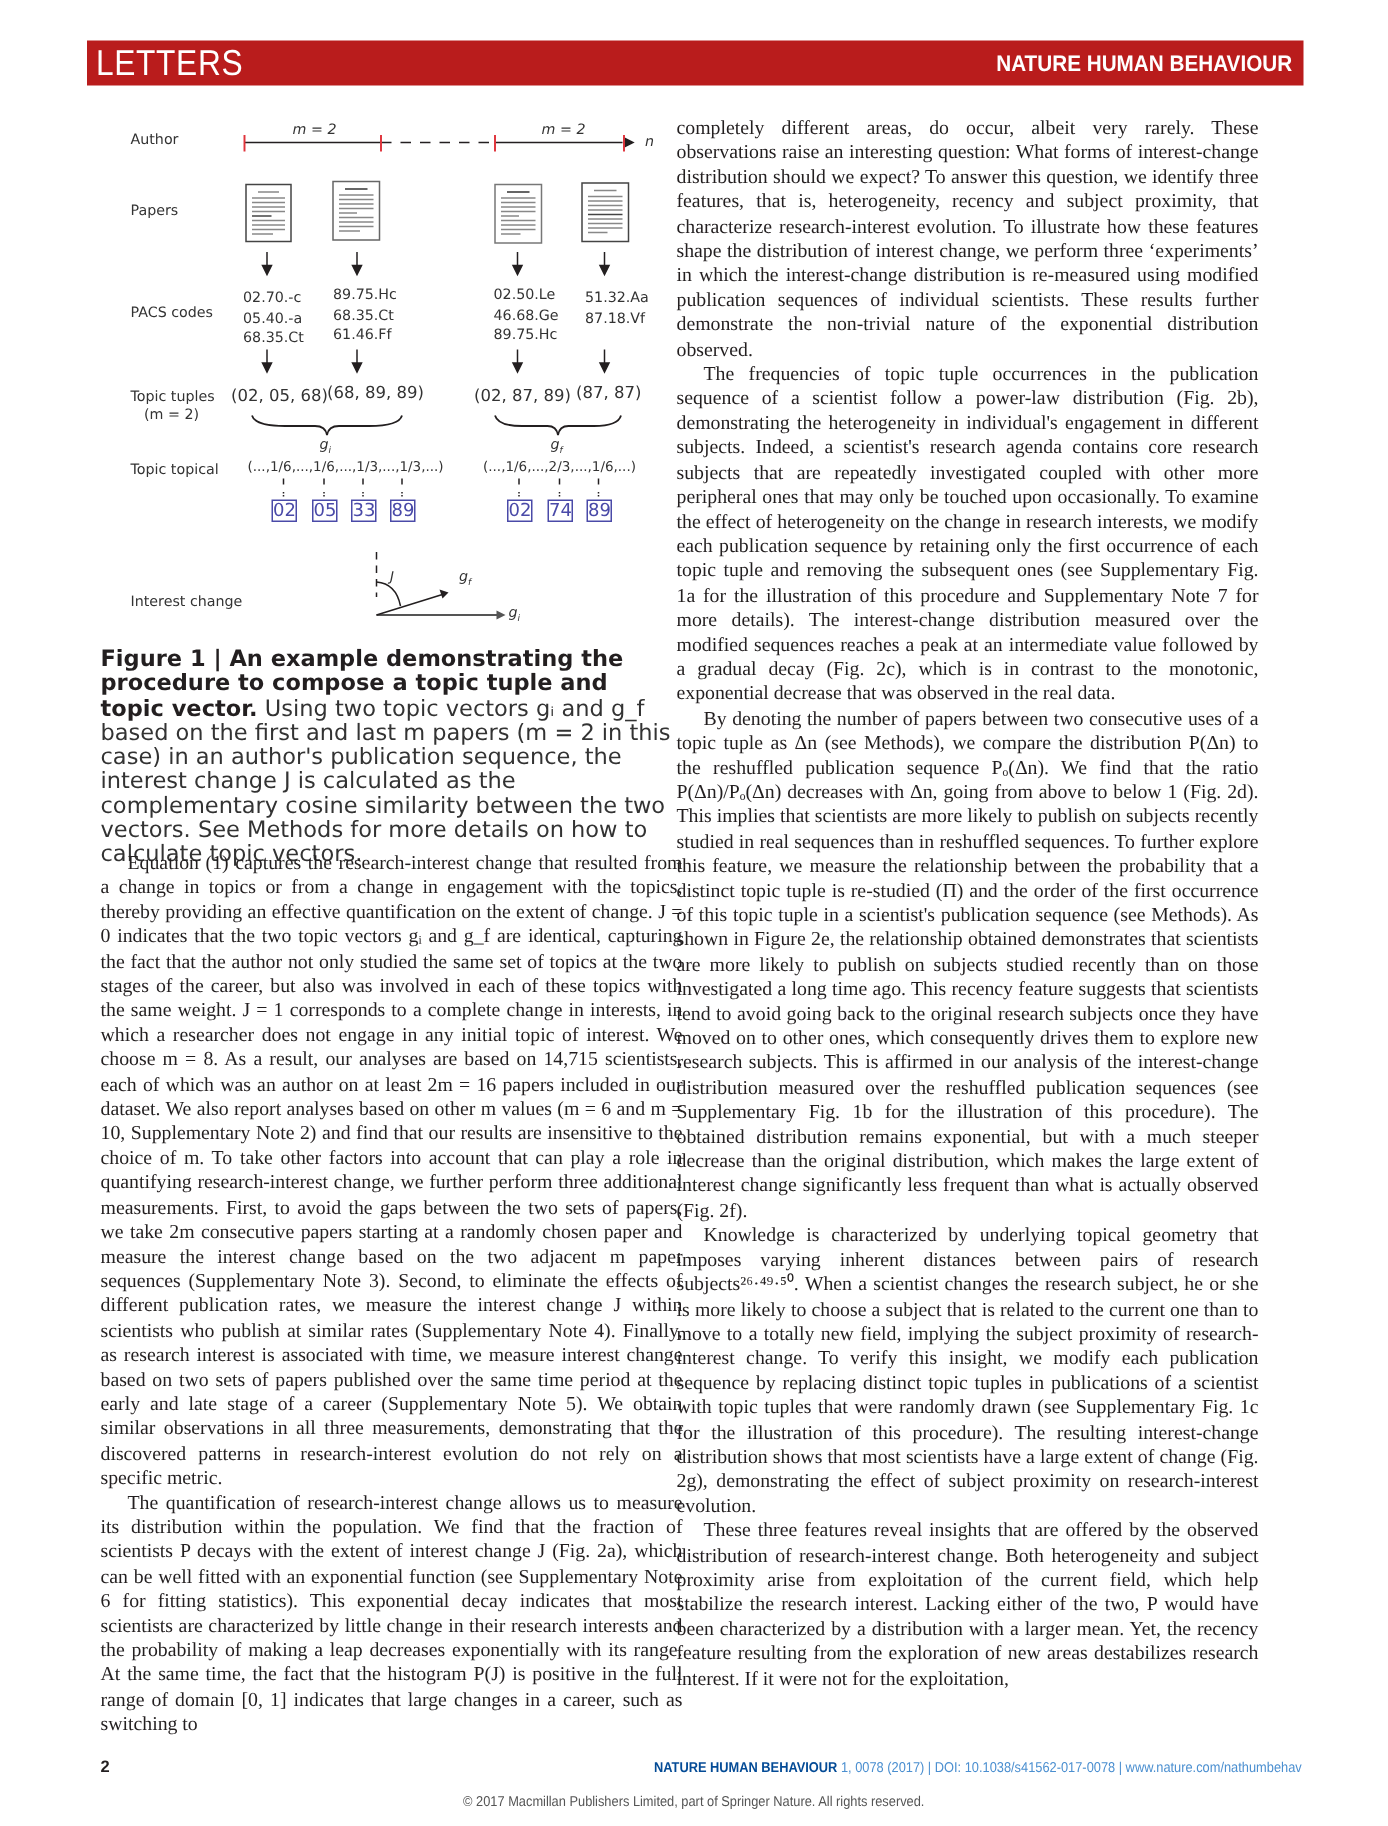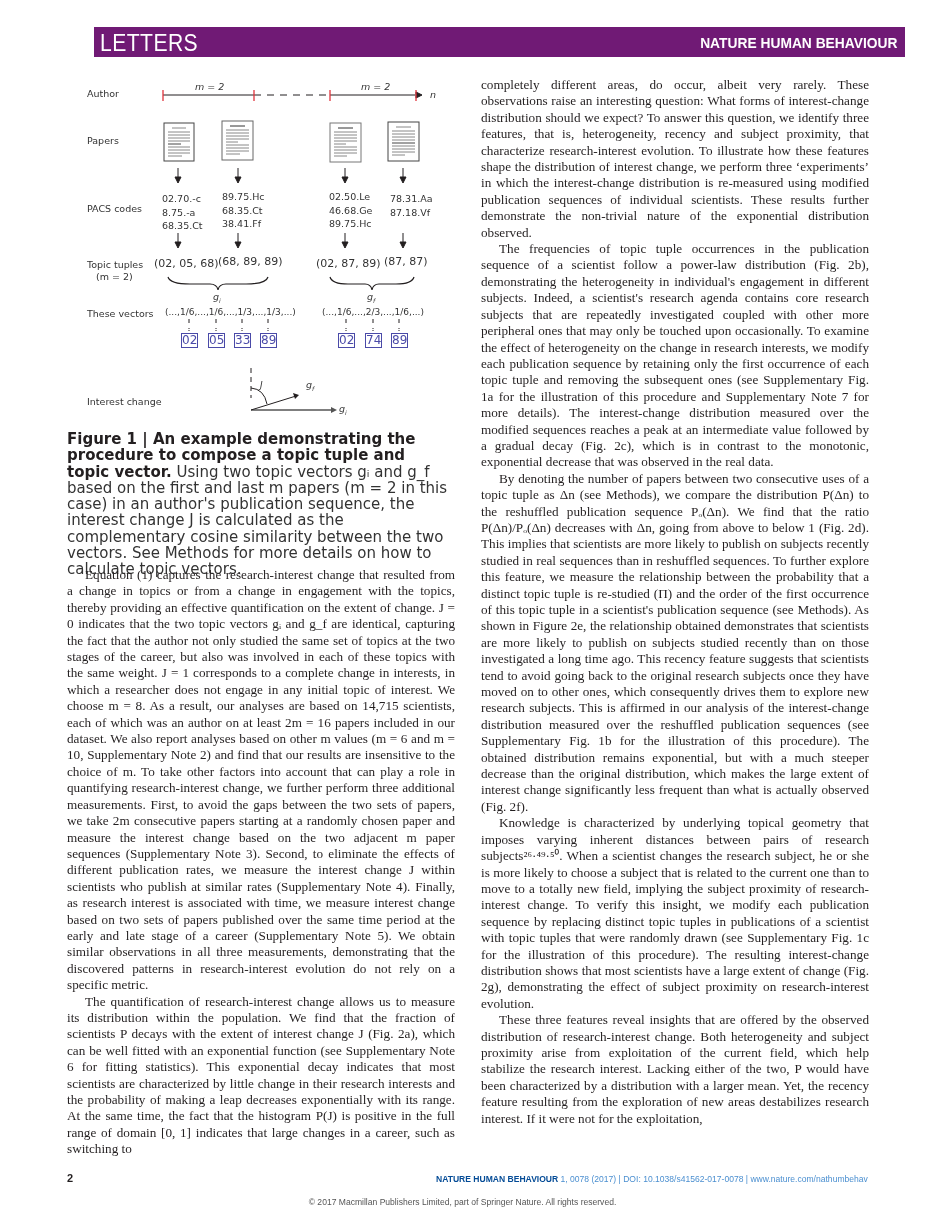--- a/index.html
+++ b/index.html
@@ -1,37 +1,37 @@
 <!DOCTYPE html>
 <html><head>
 <meta charset="utf-8">
 <style>
   html, body { margin:0; padding:0; background:#ffffff; }
   body { width:925px; height:1217px; position:relative; overflow:hidden; color:#231f20; }
-  .header { position:absolute; left:58px; top:27px; width:811px; height:30px; background:#701a75;margin-left:36px; }
+  .header { position:absolute; left:58px; top:27px; width:811px; height:30px; background:#b91c1c; }
   .header .left { position:absolute; left:6px; top:2px; font-family:"Liberation Sans", sans-serif; font-size:24px; color:#fff; letter-spacing:0.5px; transform:scaleX(0.88); transform-origin:left; }
   .header .right { position:absolute; right:8px; top:7px; font-family:"Liberation Sans", sans-serif; font-size:15px; font-weight:bold; color:#fff; transform:scaleX(0.92); transform-origin:right; }
 
   .fig { position:absolute; left:60px; top:72px; width:400px; height:355px; font-family:"DejaVu Sans", sans-serif; }
   .fig .lbl { position:absolute; font-size:9.5px; color:#333; }
   .fig .code { position:absolute; font-size:9.5px; color:#333; line-height:13.5px; text-align:left; }
   .fig .tuple { position:absolute; font-size:11px; color:#333; }
   .fig .vec { position:absolute; font-size:9px; color:#333; }
   .fig .box { position:absolute; width:15px; height:13px; border:1px solid #4a4aa8; color:#4a4aa8; font-size:12px; text-align:center; line-height:13px; }
   .fig .mlab { position:absolute; font-size:9.5px; color:#333; font-style:italic; }
   .fig svg { position:absolute; left:0; top:0; }
 
   .caption { position:absolute; left:67px; top:431px; width:385px; font-family:"DejaVu Sans", sans-serif; font-size:15px; line-height:16.3px; color:#333; }
   .caption b { color:#231f20; }
 
   .col { position:absolute; font-family:"Liberation Serif", serif; font-size:13.2px; line-height:16.4px; text-align:justify; color:#231f20; }
   .col p { margin:0; text-indent:18px; }
   .col p.noindent { text-indent:0; }
   .col1 { left:67px; top:567px; width:388px; }
-  .col2 { left:481px; top:77px; width:388px; }
+  .col2 { left:451px; top:77px; width:388px; }
 
   .footer { position:absolute; left:0; top:1172px; width:925px; font-family:"Liberation Sans", sans-serif; font-size:9.5px; }
   .footer .page { position:absolute; left:67px; top:0; font-weight:bold; color:#231f20; font-size:11px; }
   .footer .cite { position:absolute; right:57px; top:1px; color:#4b8fd0; transform:scaleX(0.9); transform-origin:right; white-space:nowrap; }
   .footer .cite b { color:#044b96; }
   .footer .copy { position:absolute; left:0; width:925px; top:24px; text-align:center; color:#555; transform:scaleX(0.9); }
 </style>
 </head>
 <body>
 
@@ -166,44 +166,44 @@
       <polygon points="233,321 239,323 235,327" fill="#231f20"></polygon>
       <path d="M191,316 Q204,317 207,332" fill="none" stroke="#231f20" stroke-width="1"></path>
     </g>
   </svg>
 
   <span class="lbl" style="left:27px;top:16px;">Author</span>
   <span class="lbl" style="left:27px;top:63px;">Papers</span>
   <span class="lbl" style="left:27px;top:131px;">PACS codes</span>
   <span class="lbl" style="left:27px;top:187px;">Topic tuples</span>
   <span class="lbl" style="left:36px;top:199px;">(m = 2)</span>
-  <span class="lbl" style="left:27px;top:236px;">These vectors</span>
+  <span class="lbl" style="left:27px;top:236px;">Topic topical</span>
   <span class="lbl" style="left:27px;top:324px;">Interest change</span>
 
   <span class="mlab" style="left:135px;top:9px;">m = 2</span>
   <span class="mlab" style="left:301px;top:9px;">m = 2</span>
   <span class="mlab" style="left:370px;top:17px;">n</span>
 
   <div class="code" style="left:102px;top:120px;">
     <div>02.70.-c</div>
-    <div>8.75.-a</div>
+    <div>05.40.-a</div>
     <div>68.35.Ct</div>
   </div>
   <div class="code" style="left:162px;top:118px;">
     <div>89.75.Hc</div>
     <div>68.35.Ct</div>
-    <div>38.41.Ff</div>
+    <div>61.46.Ff</div>
   </div>
   <div class="code" style="left:269px;top:118px;">
     <div>02.50.Le</div>
     <div>46.68.Ge</div>
     <div>89.75.Hc</div>
   </div>
   <div class="code" style="left:330px;top:120px;">
-    <div>78.31.Aa</div>
+    <div>51.32.Aa</div>
     <div>87.18.Vf</div>
   </div>
 
   <span class="tuple" style="left:94px;top:185px;">(02, 05, 68)</span>
   <span class="tuple" style="left:158px;top:183px;">(68, 89, 89)</span>
   <span class="tuple" style="left:256px;top:185px;">(02, 87, 89)</span>
   <span class="tuple" style="left:324px;top:183px;">(87, 87)</span>
 
   <span class="mlab" style="left:153px;top:219px;"><span>g</span><sub style="font-size:6px">i</sub></span>
   <span class="mlab" style="left:307px;top:219px;"><span>g</span><sub style="font-size:6px">f</sub></span>

